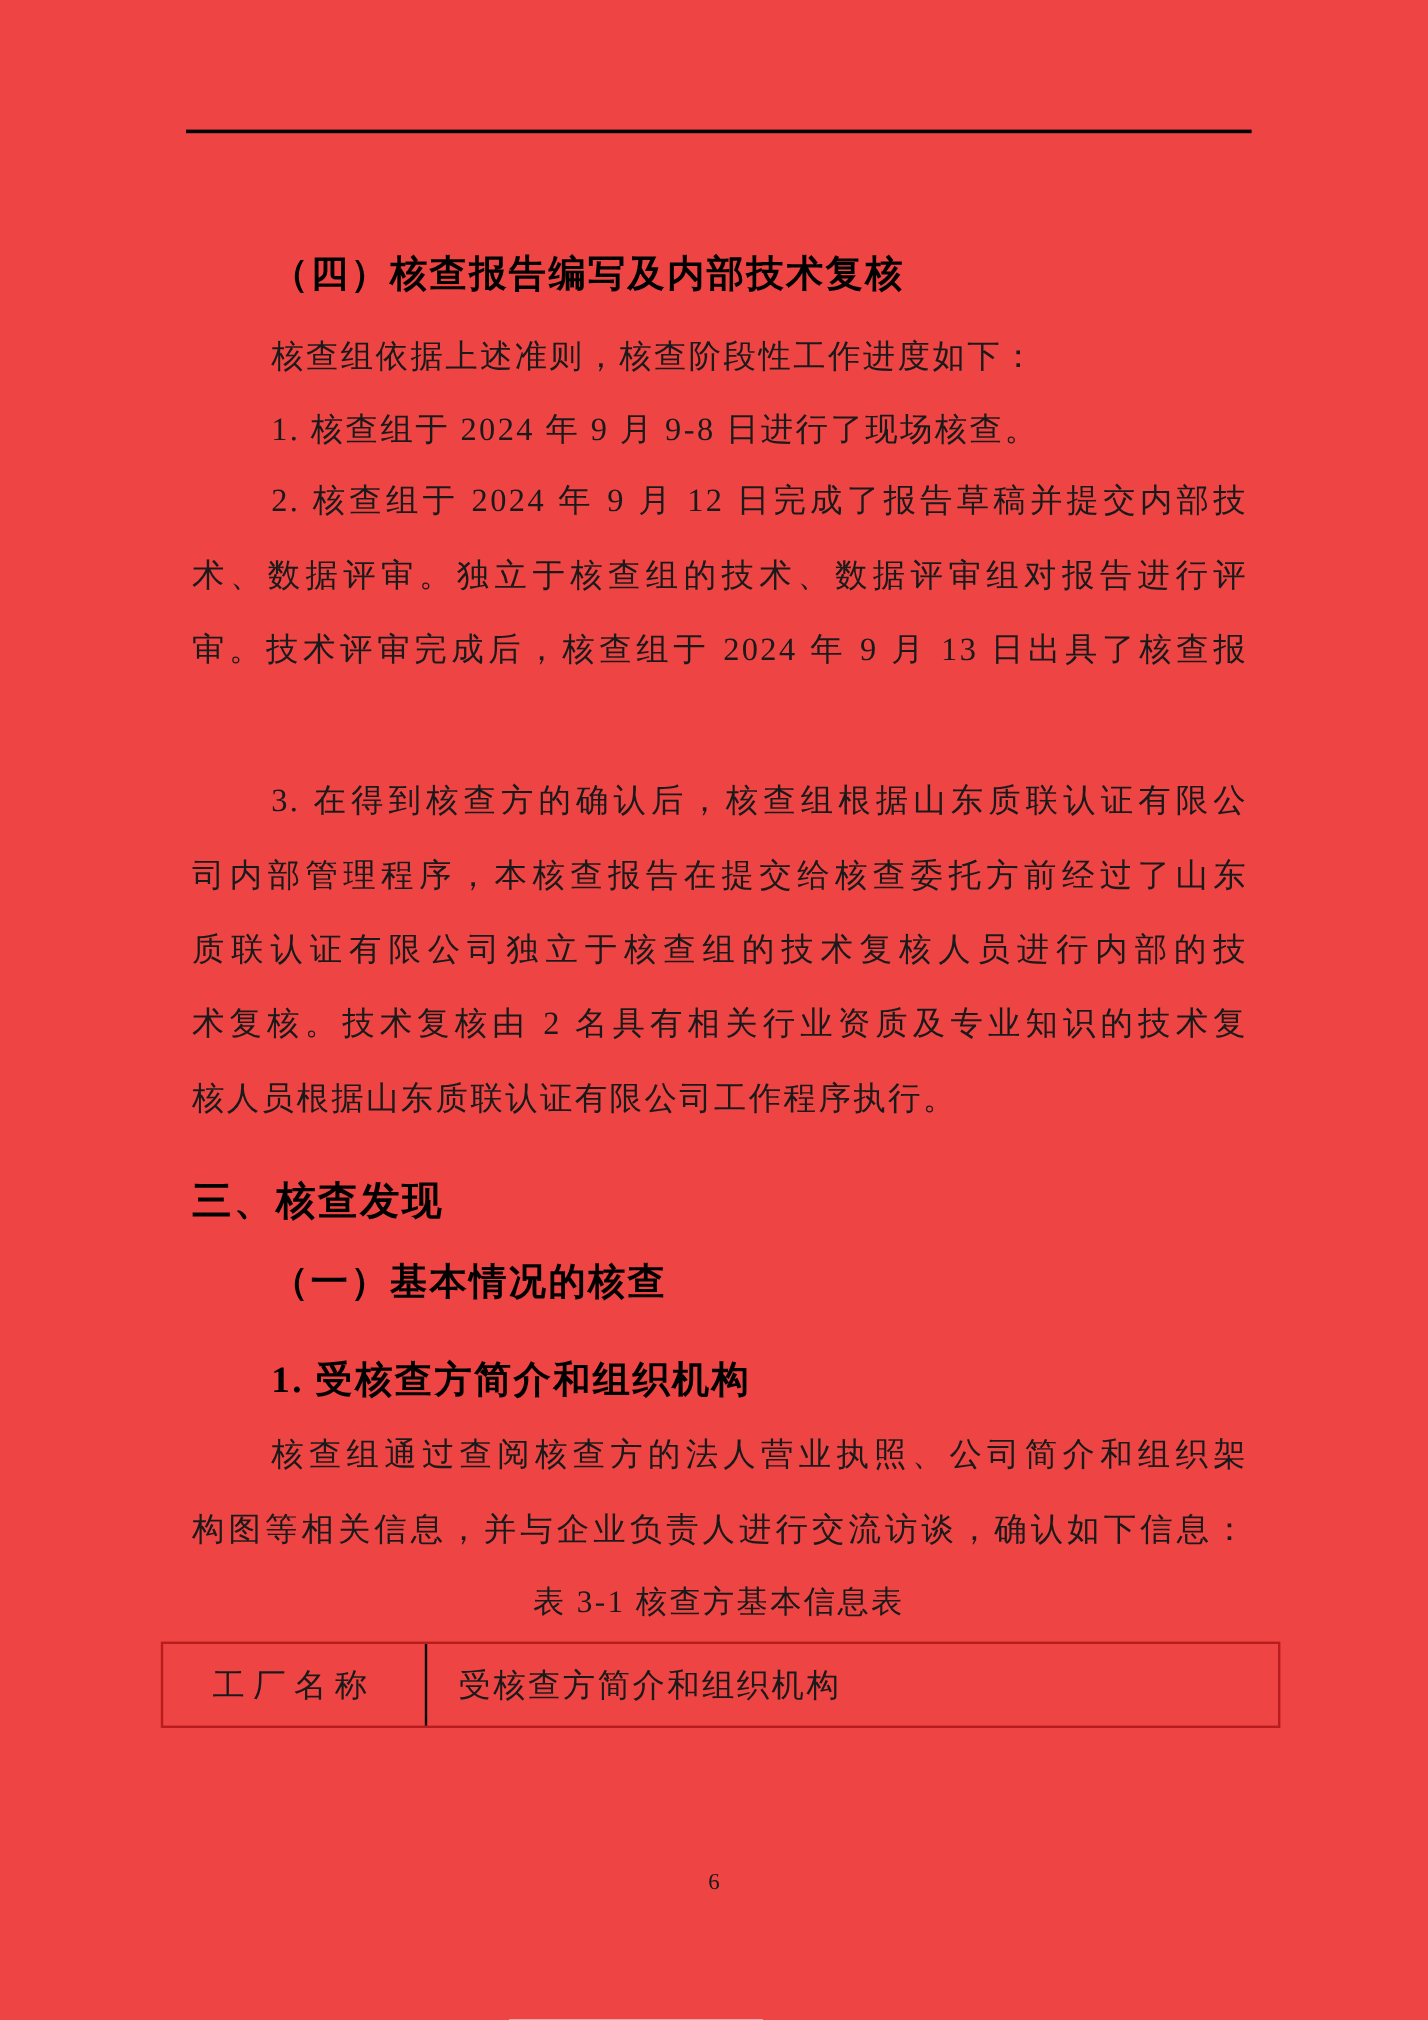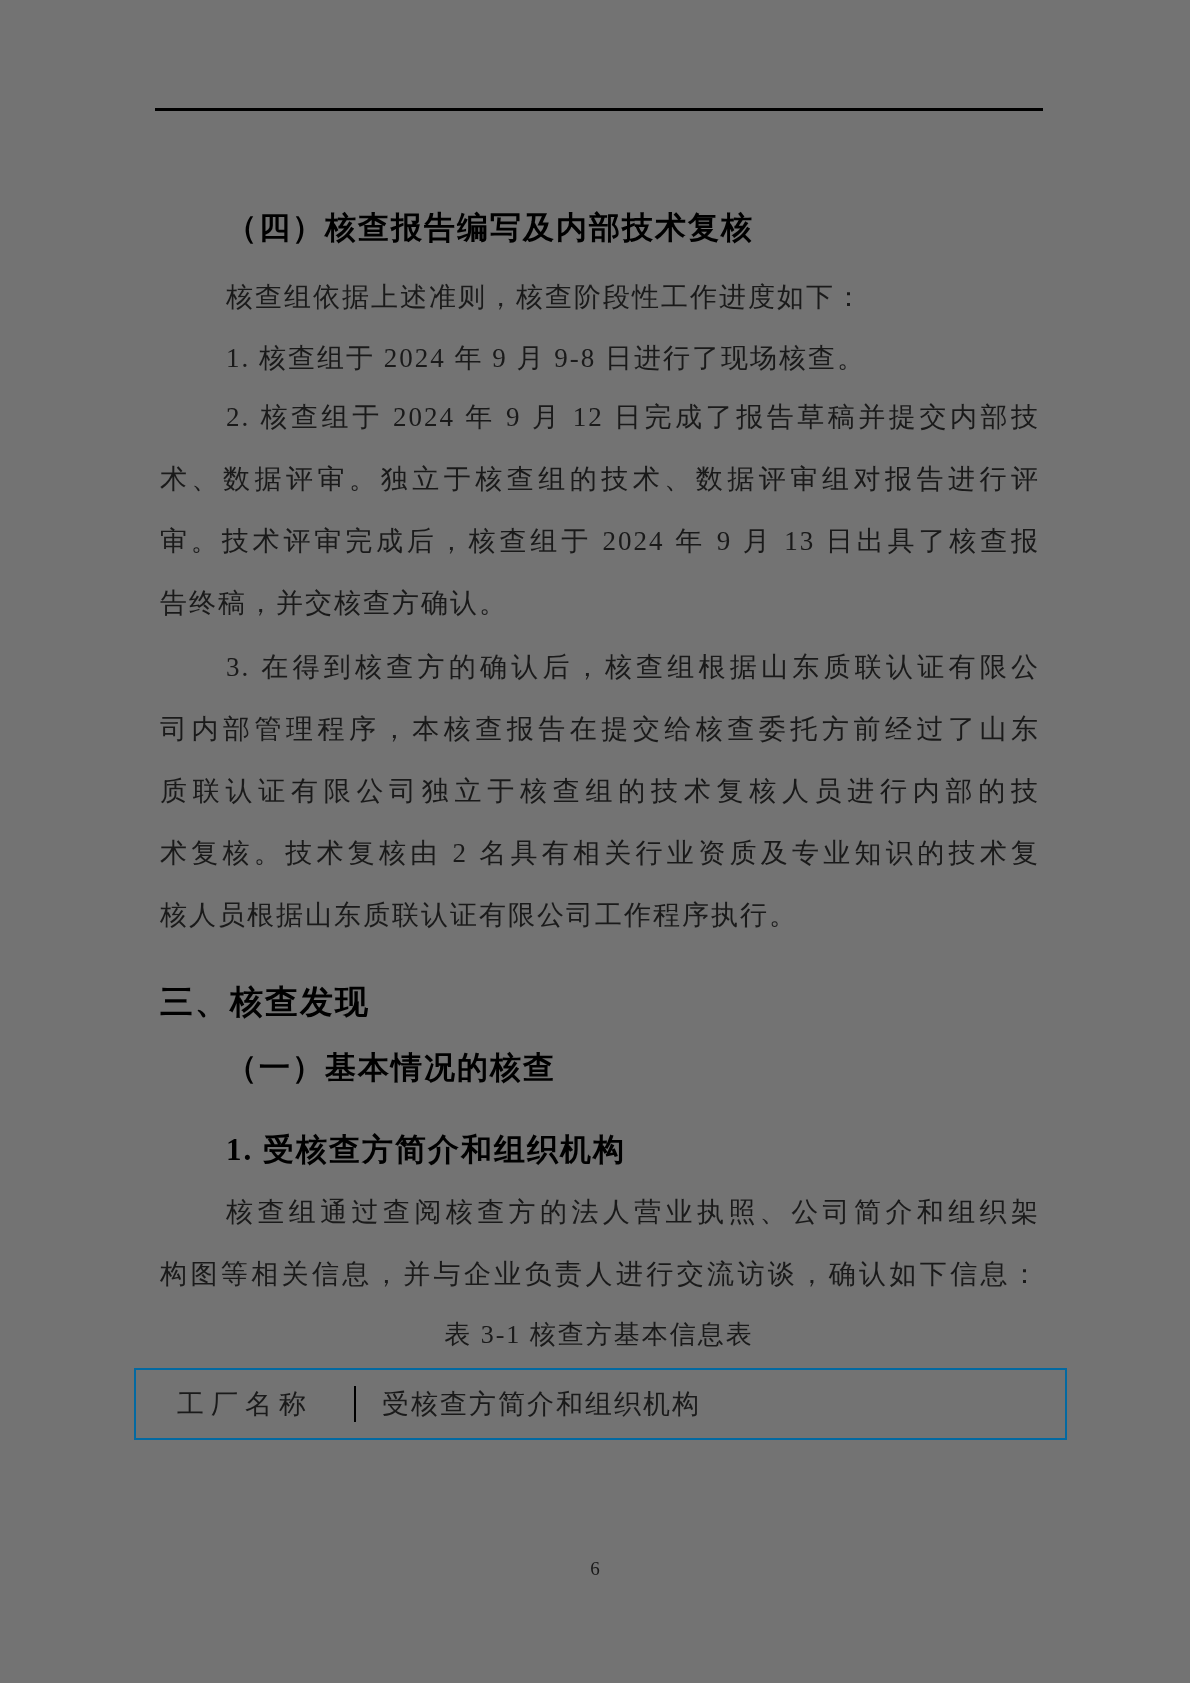--- a/index.html
+++ b/index.html
@@ -1,20 +1,20 @@
 <!DOCTYPE html>
 <html><head>
 <meta charset="utf-8">
 <style>
   html,body { margin:0; padding:0; background:#e8e8e8; }
   .page {
     position:relative;
     width:1190px; height:1683px;
     margin:0 auto;
-    background:#737373;
+    background:#ef4444;
     font-family:"Liberation Serif", serif;
     color:#000000;
     overflow:hidden;
   }
   .rule {
     position:absolute;
     background:#000000;
   }
   .block { position:absolute; left:160px; width:880px; }
   .line {
@@ -37,24 +37,23 @@
     position:absolute; left:155px; width:888px;
     text-align:center;
     font-size:26px; line-height:36px;
     letter-spacing:2px;
     color:#1a1a1a;
   }
   .info-table {
     position:absolute;
     left:134px; top:1368px;
     width:933px; height:72px;
-    border:2px solid #0369a1;
+    border:2px solid #b91c1c;
     box-sizing:border-box;
     display:flex;
-    align-items:center;
   }
   .info-table .cell-label {
     width:220px;
     border-right:2px solid #000;
     box-sizing:border-box;
     display:flex; align-items:center; justify-content:center;
     font-size:27px; letter-spacing:7px;
     color:#1a1a1a;
   }
   .info-table .cell-value {
@@ -88,21 +87,20 @@
   </div>
 
   <div class="block" style="top:327px;">
     <div class="line indent">1. 核查组于 2024 年 9 月 9-8 日进行了现场核查。</div>
   </div>
 
   <div class="block" style="top:386px;">
     <div class="line fill indent">2. 核查组于 2024 年 9 月 12 日完成了报告草稿并提交内部技</div>
     <div class="line fill">术、数据评审。独立于核查组的技术、数据评审组对报告进行评</div>
     <div class="line fill">审。技术评审完成后，核查组于 2024 年 9 月 13 日出具了核查报</div>
-    <div class="line">告终稿，并交核查方确认。</div>
   </div>
 
   <div class="block" style="top:636px;">
     <div class="line fill indent">3. 在得到核查方的确认后，核查组根据山东质联认证有限公</div>
     <div class="line fill">司内部管理程序，本核查报告在提交给核查委托方前经过了山东</div>
     <div class="line fill">质联认证有限公司独立于核查组的技术复核人员进行内部的技</div>
     <div class="line fill">术复核。技术复核由 2 名具有相关行业资质及专业知识的技术复</div>
     <div class="line">核人员根据山东质联认证有限公司工作程序执行。</div>
   </div>
 

